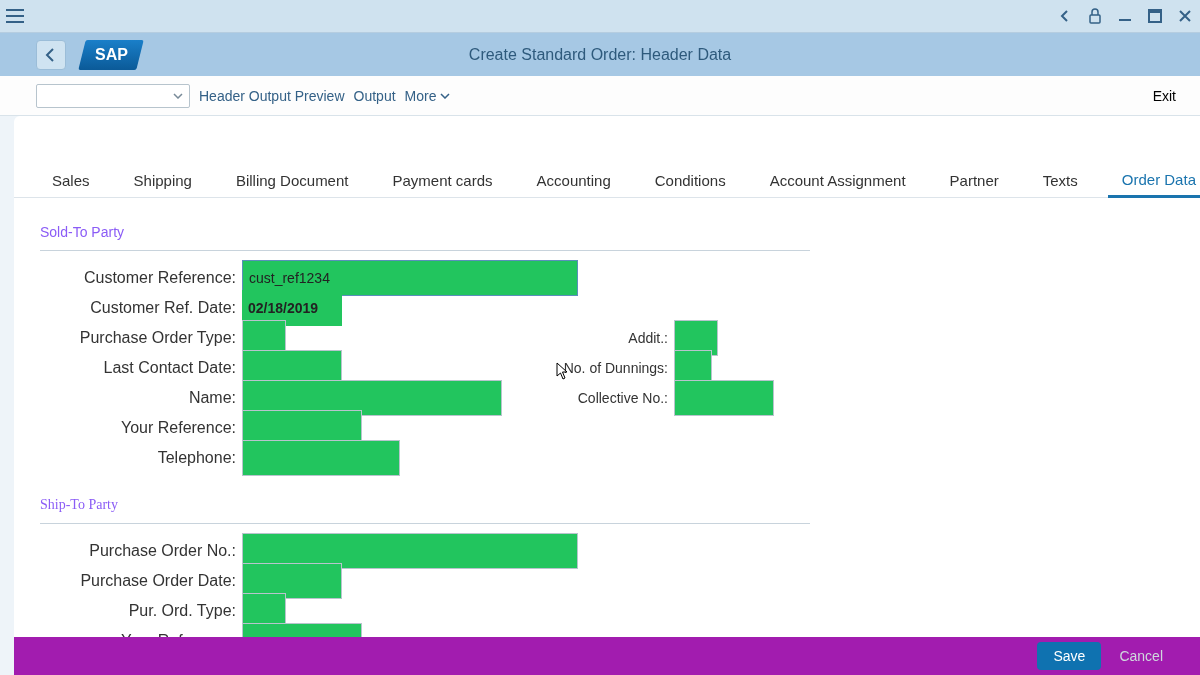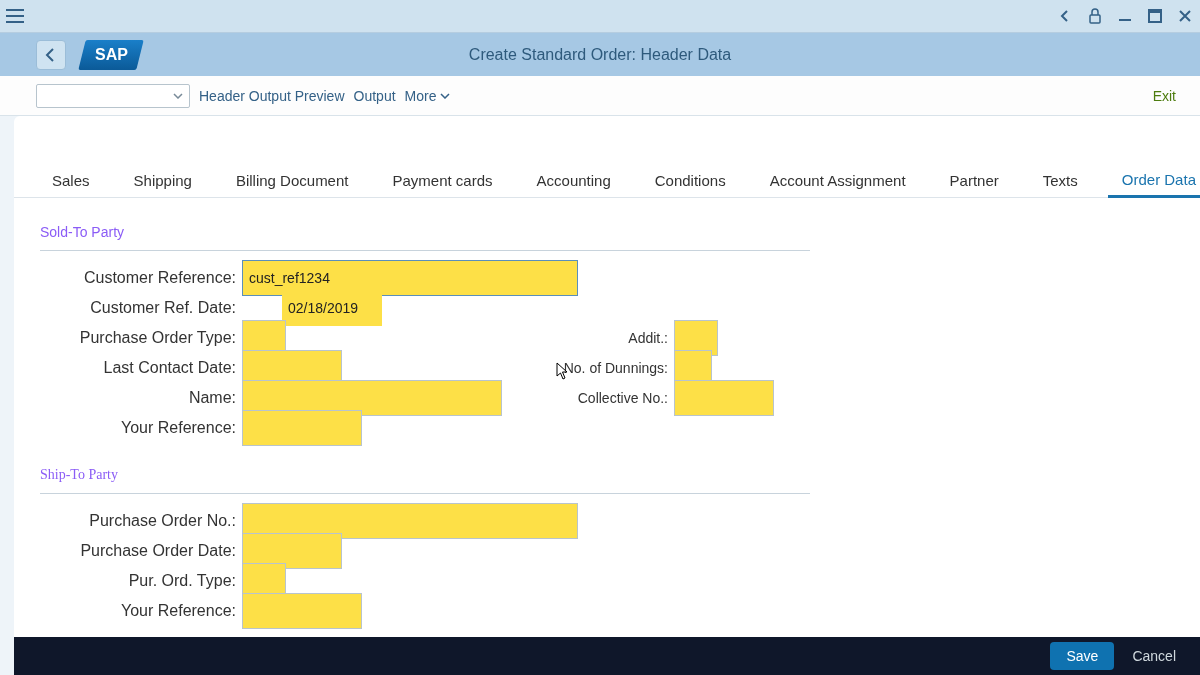--- a/index.html
+++ b/index.html
@@ -79,21 +79,21 @@
     width: 154px; height: 24px;
     border: 1px solid #b7c4cd;
     background:#fff;
     display:flex; align-items:center; justify-content:flex-end;
     padding-right:6px;
     cursor:pointer;
     border-radius:2px;
   }
   .tool-link { color:#346187; font-size:14px; cursor:pointer; }
   .more-btn { display:flex; align-items:center; gap:4px; }
-  .exit-link { position:absolute; right:24px; color:#4d7c0f; font-size:14px; cursor:pointer; }
+  .exit-link { position:absolute; right:24px; color:#000000; font-size:14px; cursor:pointer; }
 
   
   .content-frame {
     margin-left: 14px;
     background:#fff;
     border-top-left-radius: 6px;
     padding-top: 48px;
     overflow:hidden;
     height: calc(675px - 33px - 43px - 40px - 38px);
   }
@@ -149,21 +149,21 @@
     padding-right:6px;
     font-size:16px;
     color:#333;
   }
   .field-input {
     height:36px;
     border:1px solid #b8c4cd;
     padding: 2px 6px;
     font-size:14px;
     color:#222;
-    background:#fde047;
+    background:#22c55e;
   }
   .second-col-label {
     text-align:right;
     padding-right:6px;
     font-size:14px;
     color:#333;
   }
 
   .w-xl { width: 336px; }
   .w-lg { width: 260px; }
@@ -171,25 +171,25 @@
   .w-sm { width: 120px; }
   .w-xs { width: 100px; }
   .w-tiny { width: 44px; }
   .w-short { width: 38px; }
 
   
   .footer {
     position:absolute;
     left:14px; right:0; bottom:0;
     height:38px;
-    background:#0f172a;
+    background:#a21caf;
     display:flex;
     align-items:center;
     justify-content:flex-end;
-    padding-right: 12px;
+    padding-right: 25px;
     gap: 6px;
   }
   .btn-save {
     background:#0f72b0;
     color:#fff;
     border:none;
     padding: 6px 16px;
     font-size:14px;
     border-radius:4px;
     cursor:pointer;
@@ -309,21 +309,21 @@
   <div class="form-area">
     <div class="section-title">Sold-To Party</div>
     <div class="section-line"></div>
 
     <div class="form-row">
       <div class="field-label">Customer Reference:</div>
       <input class="field-input w-xl" style="border: 1.5px solid rgb(90, 143, 187);" value="cust_ref1234">
     </div>
     <div class="form-row">
       <div class="field-label">Customer Ref. Date:</div>
-      <input class="field-input w-xs" style="width: 100px; border: none; font-weight: normal; margin-left: 40px;" value="02/18/2019">
+      <input class="field-input w-xs" style="width: 100px; border: none; font-weight: bold;" value="02/18/2019">
     </div>
     <div class="form-row">
       <div class="field-label">Purchase Order Type:</div>
       <input class="field-input w-tiny" value="" style="">
       <div class="second-col-label" style="width:388px;">Addit.:</div>
       <input class="field-input w-tiny" value="" style="">
     </div>
     <div class="form-row">
       <div class="field-label">Last Contact Date:</div>
       <input class="field-input w-xs" value="" style="">
@@ -333,20 +333,24 @@
     <div class="form-row">
       <div class="field-label">Name:</div>
       <input class="field-input w-lg" value="" style="">
       <div class="second-col-label" style="width:172px;">Collective No.:</div>
       <input class="field-input w-xs" value="" style="">
     </div>
     <div class="form-row">
       <div class="field-label">Your Reference:</div>
       <input class="field-input w-sm" value="" style="">
     </div>
+    <div class="form-row">
+      <div class="field-label">Telephone:</div>
+      <input class="field-input w-md" value="" style="">
+    </div>
 
     <div class="section-title" style="padding-top:24px;font-family:Liberation Serif, serif;">Ship-To Party</div>
     <div class="section-line"></div>
 
     <div class="form-row">
       <div class="field-label">Purchase Order No.:</div>
       <input class="field-input w-xl" value="" style="">
     </div>
     <div class="form-row">
       <div class="field-label">Purchase Order Date:</div>

